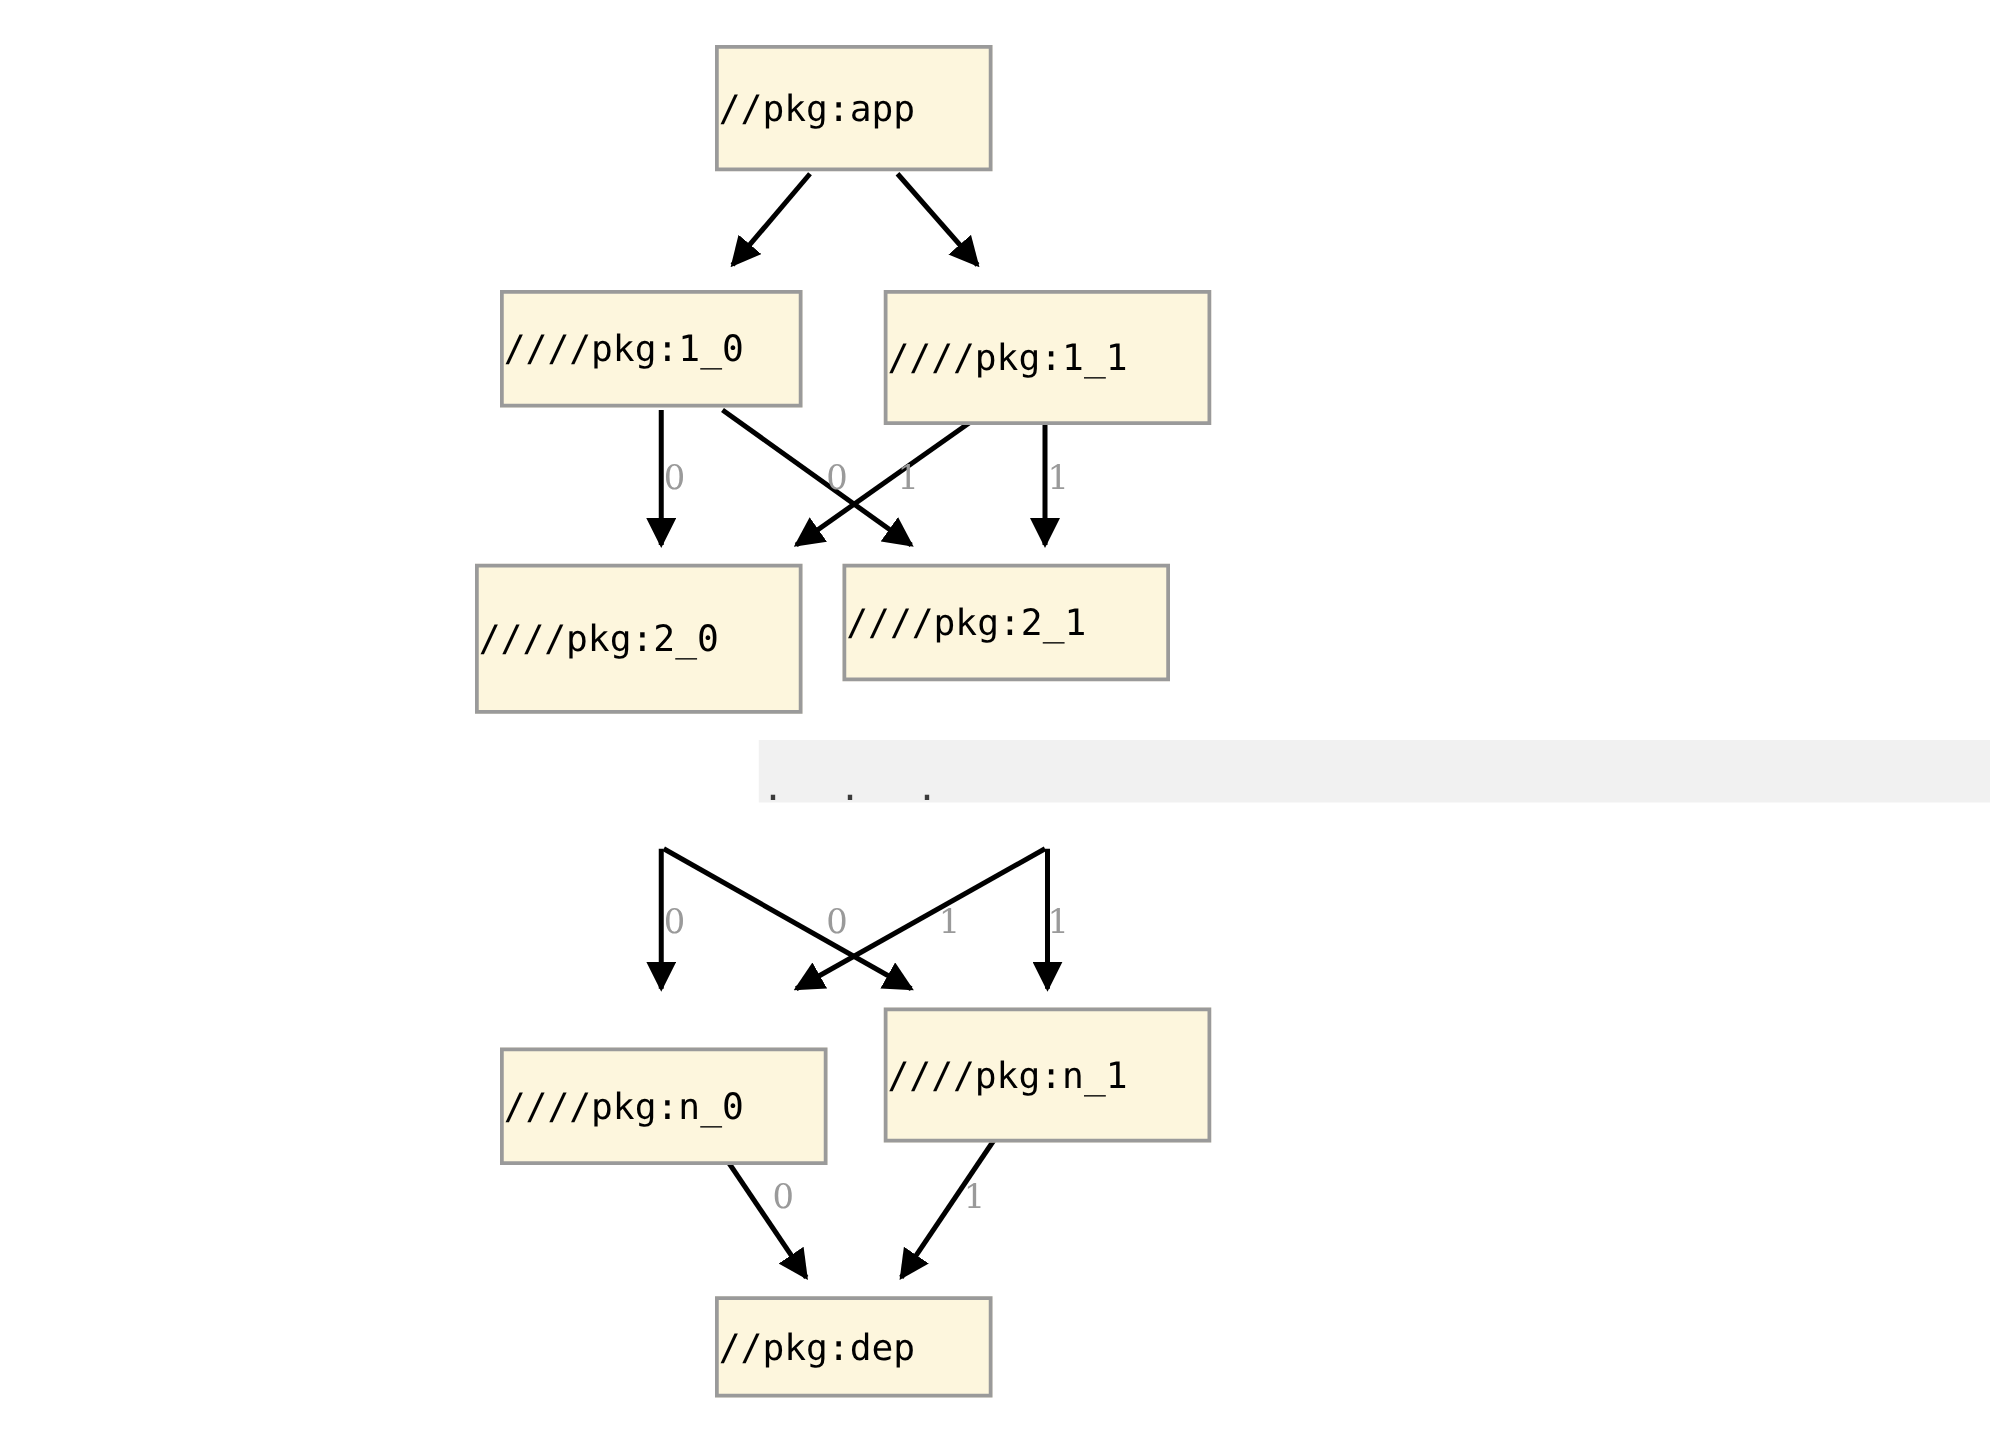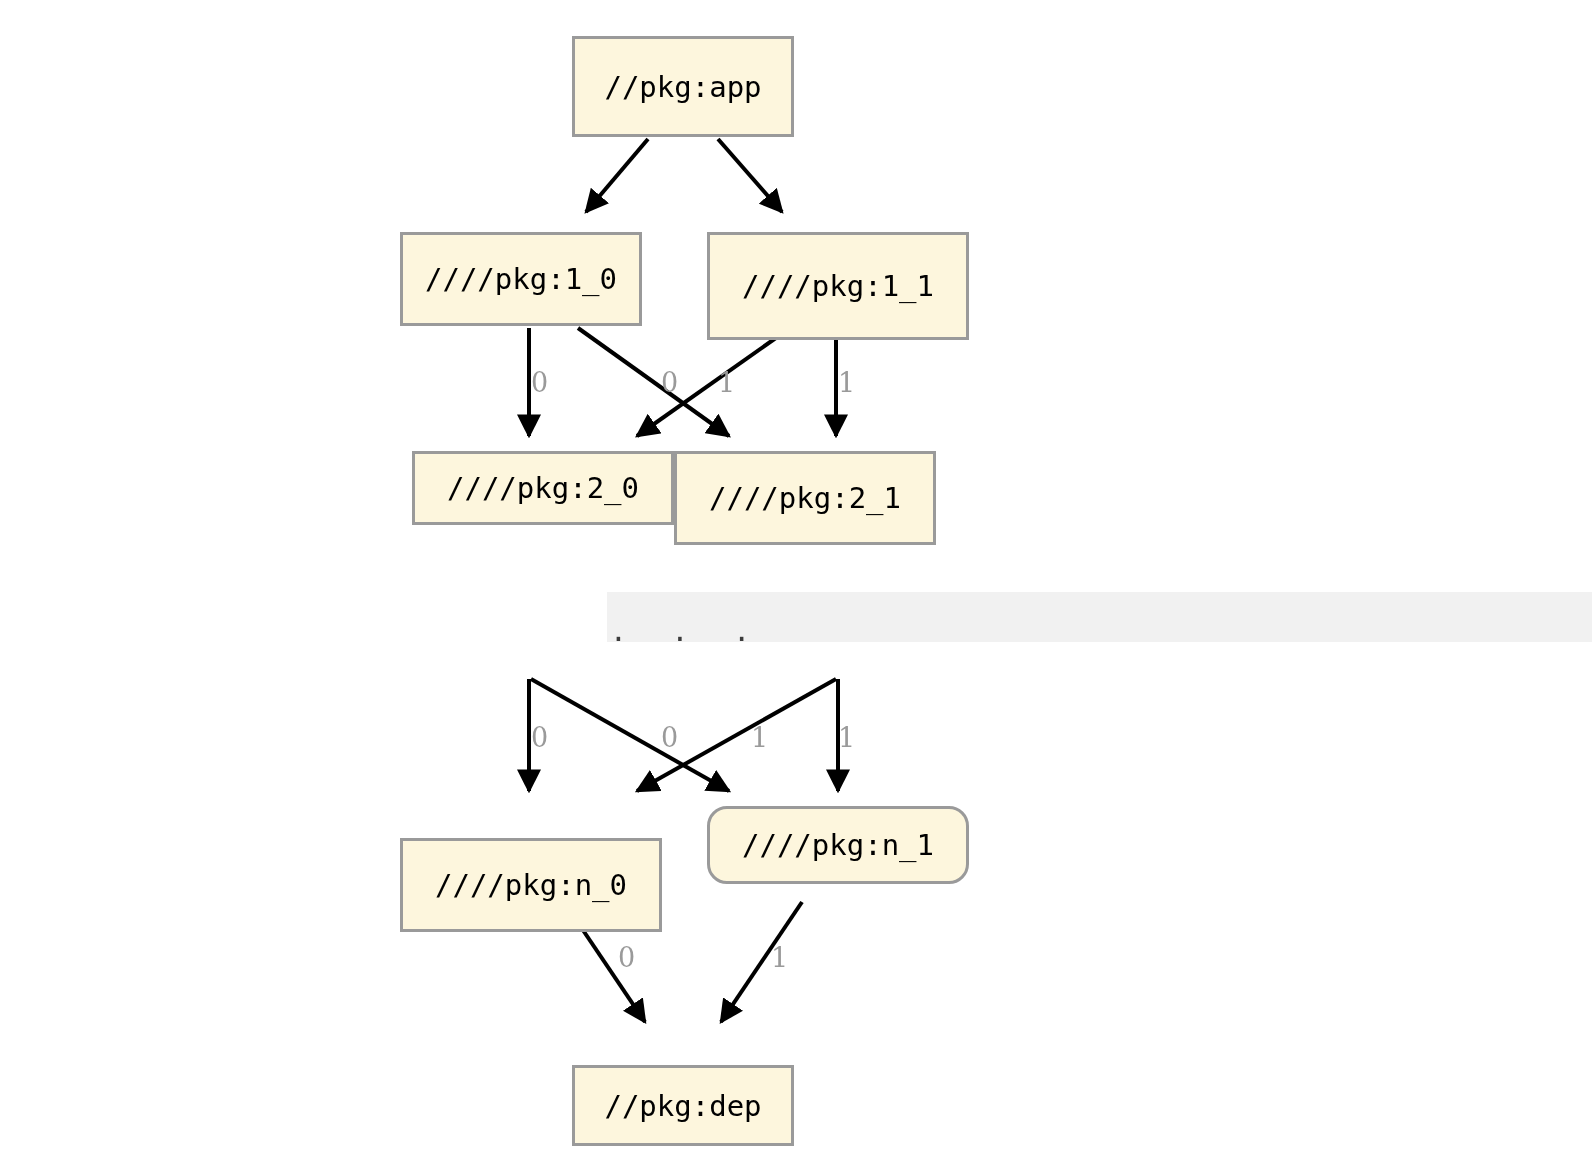--- a/index.html
+++ b/index.html
@@ -21,21 +21,21 @@
     width: 1592px;
     height: 1162px;
   }
   .node-box {
     position: absolute;
     box-sizing: border-box;
     background: #fdf6dd;
     border: 3px solid #9a9a9a;
     display: flex;
     align-items: center;
-    justify-content: center;
+    justify-content: flex-start;
   }
   .node-label {
     font-family: "DejaVu Sans Mono", monospace;
     font-size: 29px;
     color: #000000;
     letter-spacing: 0px;
     white-space: pre;
   }
   .ellipsis-band {
     position: absolute;
@@ -125,37 +125,37 @@
 </div>
 
 <div class="node-box" style="left:400px; top:232px; width:242px; height:94px;">
   <span class="node-label">////pkg:1_0</span>
 </div>
 
 <div class="node-box" style="left:707px; top:232px; width:262px; height:108px;">
   <span class="node-label">////pkg:1_1</span>
 </div>
 
-<div class="node-box" style="left:412px; top:451px; width:262px; height:74px;">
+<div class="node-box" style="left:380px; top:451px; width:262px; height:120px;">
   <span class="node-label">////pkg:2_0</span>
 </div>
 
 <div class="node-box" style="left:674px; top:451px; width:262px; height:94px;">
   <span class="node-label">////pkg:2_1</span>
 </div>
 
 <div class="node-box" style="left:400px; top:838px; width:262px; height:94px;">
   <span class="node-label">////pkg:n_0</span>
 </div>
 
-<div class="node-box" style="left:707px; top:806px; width:262px; height:78px;border-radius:20px;">
+<div class="node-box" style="left:707px; top:806px; width:262px; height:108px;">
   <span class="node-label">////pkg:n_1</span>
 </div>
 
-<div class="node-box" style="left:572px; top:1065px; width:222px; height:81px;">
+<div class="node-box" style="left:572px; top:1037px; width:222px; height:81px;">
   <span class="node-label">//pkg:dep</span>
 </div>
 
 <div class="ellipsis-band" style="left:607px; top:592px; width:985px; height:50px;">
   <span class="ellipsis-dots">. . .</span>
 </div>
 
 <span class="edge-label" style="left:531px; top:367px;">0</span>
 <span class="edge-label" style="left:661px; top:367px;">0</span>
 <span class="edge-label" style="left:718px; top:367px;">1</span>

